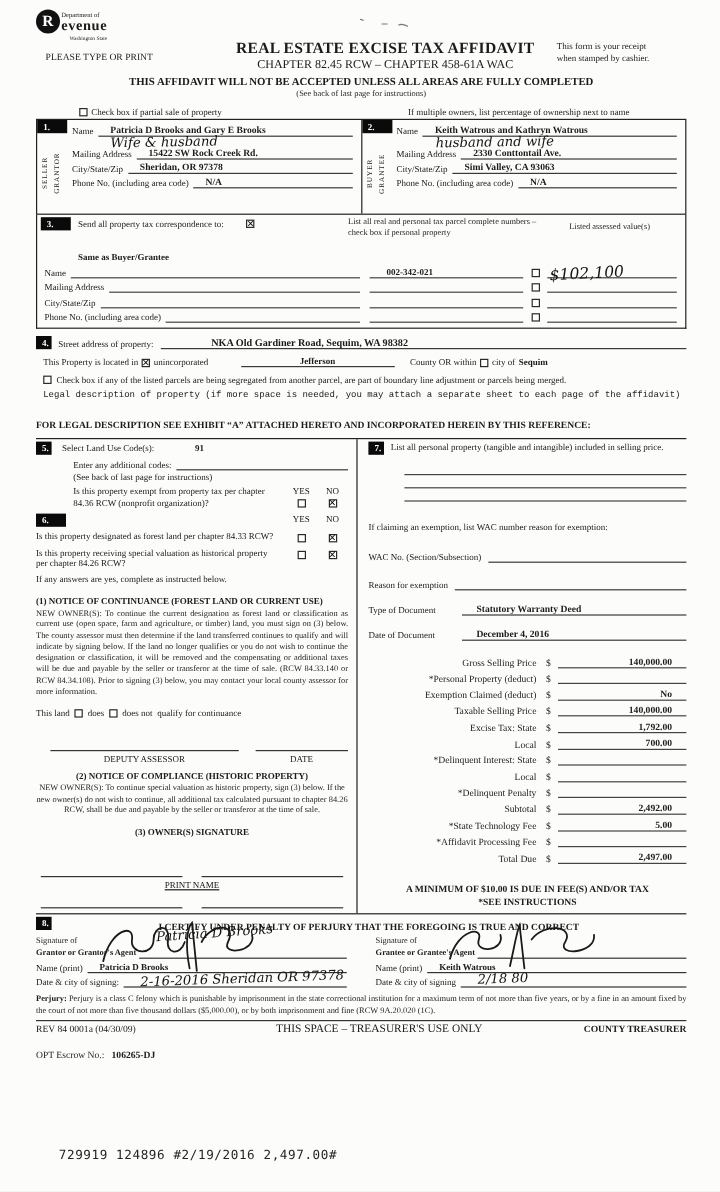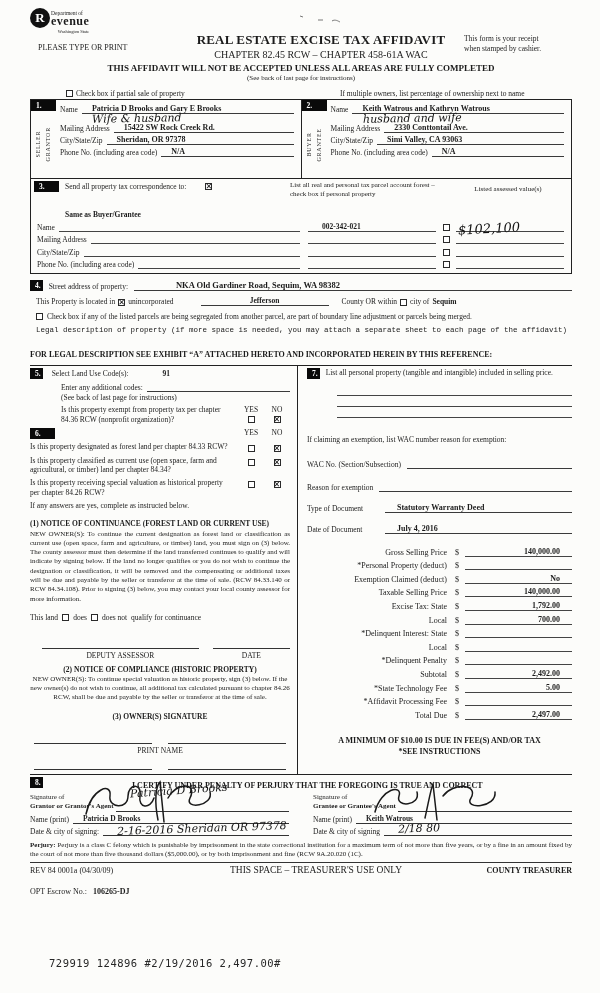--- a/index.html
+++ b/index.html
@@ -104,21 +104,21 @@
   .n1-body { font-size:7px; text-align:justify; line-height:1.33; margin-top:2px; }
   .this-land { margin-top:9px; display:flex; align-items:center; gap:4px; }
   .assessor-row { display:flex; margin-top:26px; padding-left:12px; gap:14px; }
   .sig-cell { text-align:center; }
   .sig-cell .line { border-bottom:1px solid #333; height:1px; }
   .cell-lbl { font-size:7.5px; margin-top:2px; }
   .w160 { width:158px; } .w80 { width:78px; }
   .n2-title { text-align:center; font-weight:bold; font-size:7.5px; margin-top:5px; }
   .n2-body { text-align:center; font-size:7px; line-height:1.33; margin-top:1px; }
   .owner-sig { text-align:center; font-weight:bold; font-size:7.5px; margin-top:9px; }
-  .print-rows { margin-top:22px; padding:0 4px; }
+  .print-rows { margin-top:32px; padding:0 4px;text-decoration:underline; }
   .line-pair { display:flex; gap:16px; }
   .line-pair .line { flex:1; border-bottom:1px solid #333; height:1px; }
   .print-lbl { text-align:center; font-size:7.5px; margin:2px 0 14px 0; }
 
   .s7-hdr { display:flex; align-items:flex-start; }
   .s7-hdr .num { margin-right:6px; }
   .s7-text { flex:1; line-height:1.3; padding-right:4px; }
   .blank { border-bottom:1px solid #444; height:11px; margin-left:30px; }
   .blank.first { margin-top:6px; }
   .exemption-note { margin-top:17px; }
@@ -274,21 +274,21 @@
   </div>
 
   <div class="s3">
     <div class="s3-hdr">
       <span class="num">3.</span>
       <span class="s3-corr">
         <span>Send all property tax correspondence to:</span>
         <span class="cb ck"></span>
         <span class="b">Same as Buyer/Grantee</span>
       </span>
-      <span class="s3-note">List all real and personal tax parcel account forest – check box if personal property</span>
+      <span class="s3-note">List all real and personal tax parcel complete numbers – check box if personal property</span>
       <span class="s3-assessed">Listed assessed value(s)</span>
     </div>
     <div class="s3-row">
       <span>Name</span>
       <span class="s3-line"></span>
       <span class="s3-parcel">002-342-021</span>
       <span class="s3-cbc"><span class="cb"></span></span>
       <span class="s3-val">
         <span class="hand hand-big">$102,100</span>
       </span>
@@ -372,25 +372,20 @@
           <span>YES</span>
           <span>NO</span>
         </span>
       </div>
       <div class="q-row">
         <span class="q-text">Is this property designated as forest land per chapter 84.33 RCW?</span>
         <span class="q-cb"><span class="cb"></span></span>
         <span class="q-cb"><span class="cb ck"></span></span>
       </div>
       <div class="q-row">
-        <span class="q-text">Is this property classified as current use (open space, farm and agricultural, or timber) land per chapter 84.34?</span>
-        <span class="q-cb"><span class="cb"></span></span>
-        <span class="q-cb"><span class="cb ck"></span></span>
-      </div>
-      <div class="q-row">
         <span class="q-text">Is this property receiving special valuation as historical property per chapter 84.26 RCW?</span>
         <span class="q-cb"><span class="cb"></span></span>
         <span class="q-cb"><span class="cb ck"></span></span>
       </div>
       <div class="if-yes">If any answers are yes, complete as instructed below.</div>
 
       <div class="n1-title">(1) NOTICE OF CONTINUANCE (FOREST LAND OR CURRENT USE)</div>
       <div class="n1-body">NEW OWNER(S): To continue the current designation as forest land or classification as current use (open space, farm and agriculture, or timber) land, you must sign on (3) below.  The county assessor must then determine if the land transferred continues to qualify and will indicate by signing below. If the land no longer qualifies or you do not wish to continue the designation or classification, it will be removed and the compensating or additional taxes will be due and payable by the seller or transferor at the time of sale.  (RCW 84.33.140 or RCW 84.34.108). Prior to signing (3) below, you may contact your local county assessor for more information.</div>
 
       <div class="this-land">
@@ -447,21 +442,21 @@
       <div class="lab-row reason-row">
         <span>Reason for exemption</span>
         <span class="u"></span>
       </div>
       <div class="lab-row doc-row">
         <span class="flabel">Type of Document</span>
         <span class="u">Statutory Warranty Deed</span>
       </div>
       <div class="lab-row doc-row">
         <span class="flabel">Date of Document</span>
-        <span class="u">July 4, 2016</span>
+        <span class="u">December 4, 2016</span>
       </div>
 
       <div class="money">
         <div class="mrow">
           <span class="mlabel">Gross Selling Price</span>
           <span class="mdollar">$</span>
           <span class="mval">140,000.00</span>
         </div>
         <div class="mrow">
           <span class="mlabel">*Personal Property (deduct)</span>

